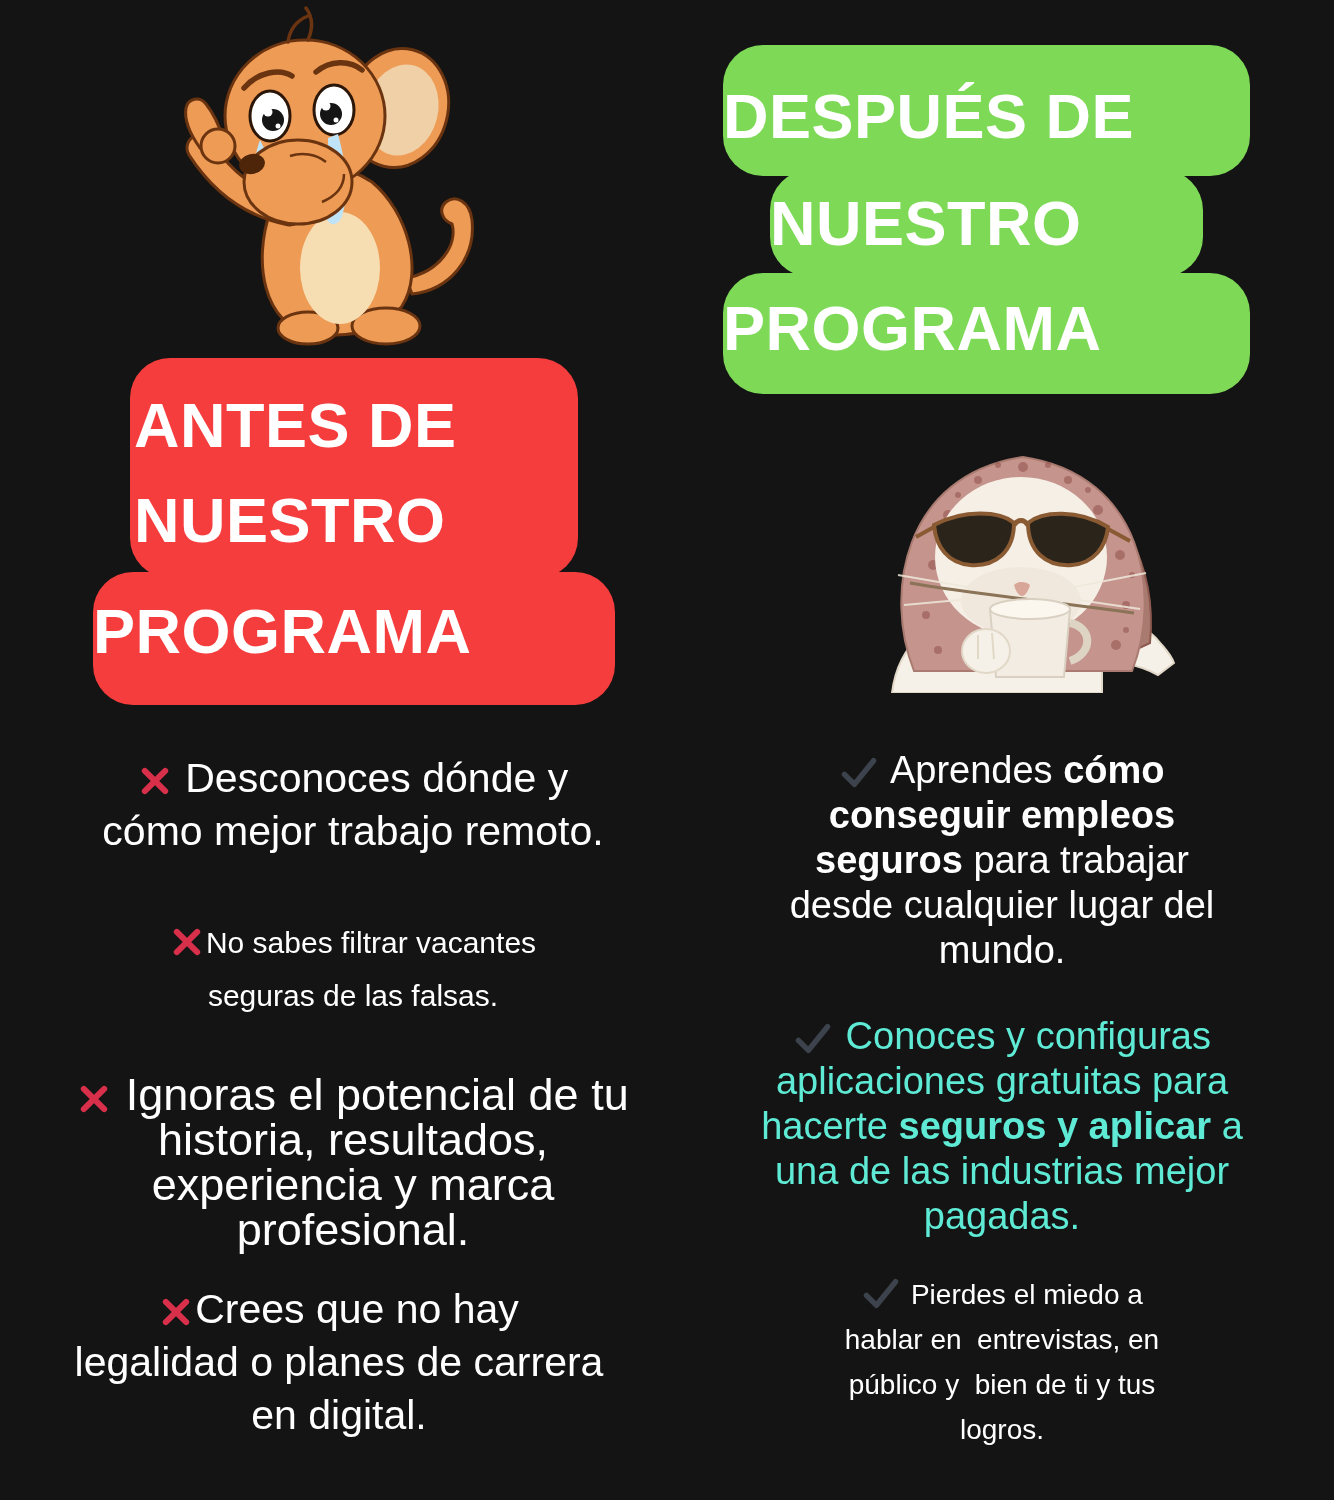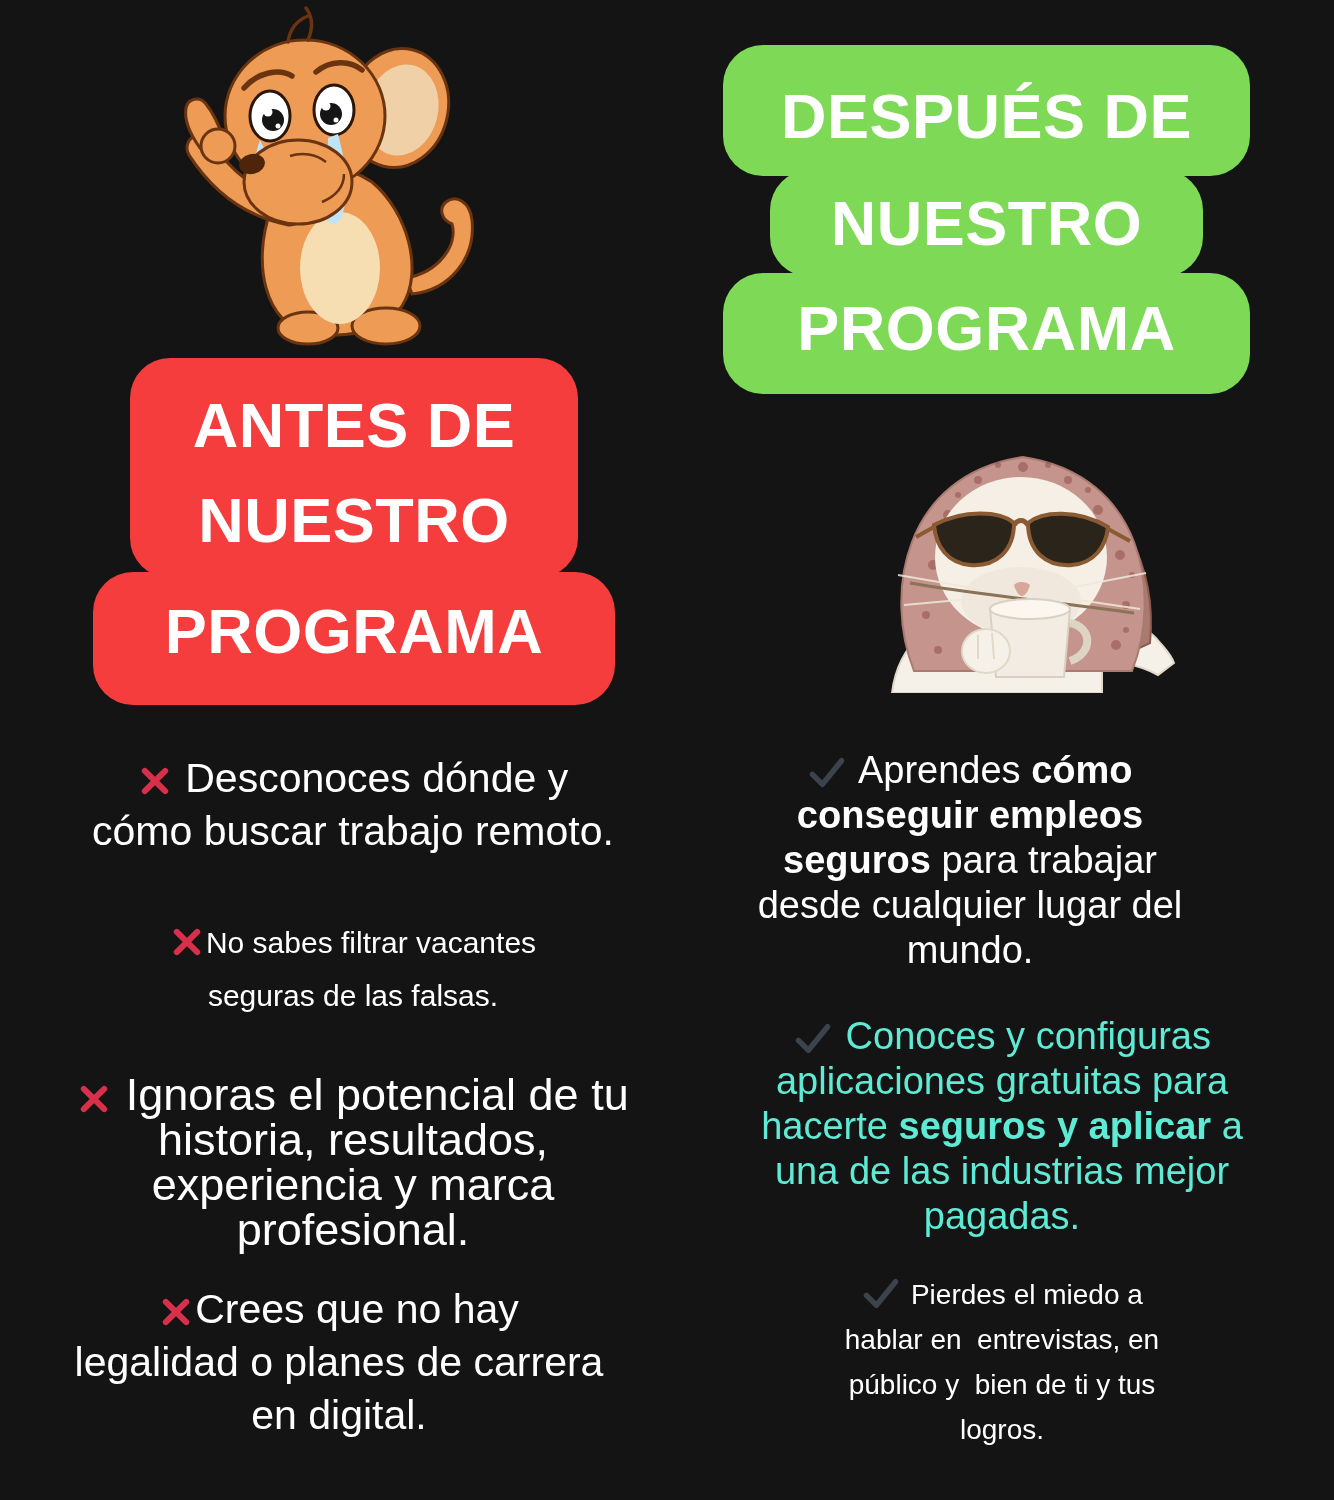--- a/index.html
+++ b/index.html
@@ -24,37 +24,37 @@
   .badge-red .box-a{width:440px;margin:0 auto;padding:20px 4px 10px;}
   .badge-red .box-b{width:522px;margin-top:-6px;padding:12px 0 26px;}
   .badge-green .box-a{width:527px;padding:24px 0 12px;}
   .badge-green .box-b{width:433px;margin:-6px auto 0;padding:6px 0 6px;}
   .badge-green .box-c{width:527px;margin-top:-4px;padding:8px 0 18px;}
   .badge-line{
     font-weight:800;
     font-size:63px;
     line-height:95px;
     letter-spacing:.5px;
-    text-align:center;
+    text-align:left;
     color:#ffffff;
   }
 
   
   .item{position:absolute;text-align:center;}
   .item-text{white-space:pre-wrap;}
   .seg{font-weight:400;}
   .seg.bold{font-weight:800;}
   .marker{display:inline-block;vertical-align:-6px;margin-right:2px;}
 
   .item-l1{left:43px;top:752px;width:620px;font-size:41px;line-height:53px;}
   .item-l2{left:43px;top:916px;width:620px;font-size:30px;line-height:53px;}
   .item-l3{left:43px;top:1072px;width:620px;font-size:45px;line-height:45px;}
   .item-l4{left:29px;top:1283px;width:620px;font-size:41px;line-height:53px;}
 
-  .item-r1{left:660px;top:748px;width:620px;font-size:38px;line-height:45px;}
+  .item-r1{left:692px;top:748px;width:620px;font-size:38px;line-height:45px;}
   .item-r2{left:692px;top:1014px;width:620px;font-size:38px;line-height:45px;}
   .item-r3{left:692px;top:1272px;width:620px;font-size:28px;line-height:45px;}
 </style>
 </head>
 <body>
 
 <div class="canvas" style="background: rgb(20, 20, 20);">
 
   <svg id="jerry" class="hero" viewBox="0 0 365 345" aria-hidden="true">
     <path d="M272 288 C310 284 336 252 332 214 C330 196 316 188 306 196 C298 203 302 214 312 218 C318 238 300 266 266 272 Z" fill="#EE9B55" stroke="#6B3410" stroke-width="3"></path>
@@ -154,21 +154,21 @@
     <path d="M212 218 C234 222 236 248 212 256" fill="none" stroke="#DED4C4" stroke-width="8"></path>
     <ellipse cx="128" cy="246" rx="24" ry="22" fill="#F6F1E8" stroke="#E2D8C8" stroke-width="2"></ellipse>
     <path d="M120 230 L120 254 M134 228 L136 254" fill="none" stroke="#E2D8C8" stroke-width="2"></path>
   </svg>
 
   <div id="before-list">
       <div class="item item-l1" style="color: rgb(255, 255, 255);"><span class="item-text"><svg class="marker" viewBox="0 0 40 40" width="34" height="34">
             <path d="M8 8 L32 32" stroke="#D8304A" stroke-width="7" stroke-linecap="round" fill="none"></path>
             <path d="M32 8 L8 32" stroke="#D8304A" stroke-width="7" stroke-linecap="round" fill="none"></path>
           </svg><span class="seg"> Desconoces dónde y
-cómo buscar trabajo remoto.</span></span></div>
+cómo mejor trabajo remoto.</span></span></div>
       <div class="item item-l2" style="color: rgb(255, 255, 255);"><span class="item-text"><svg class="marker" viewBox="0 0 40 40" width="34" height="34">
             <path d="M8 8 L32 32" stroke="#D8304A" stroke-width="7" stroke-linecap="round" fill="none"></path>
             <path d="M32 8 L8 32" stroke="#D8304A" stroke-width="7" stroke-linecap="round" fill="none"></path>
           </svg><span class="seg">No sabes filtrar vacantes
 seguras de las falsas.</span></span></div>
       <div class="item item-l3" style="color: rgb(255, 255, 255);"><span class="item-text"><svg class="marker" viewBox="0 0 40 40" width="34" height="34">
             <path d="M8 8 L32 32" stroke="#D8304A" stroke-width="7" stroke-linecap="round" fill="none"></path>
             <path d="M32 8 L8 32" stroke="#D8304A" stroke-width="7" stroke-linecap="round" fill="none"></path>
           </svg><span class="seg"> Ignoras el potencial de tu
 historia, resultados,

